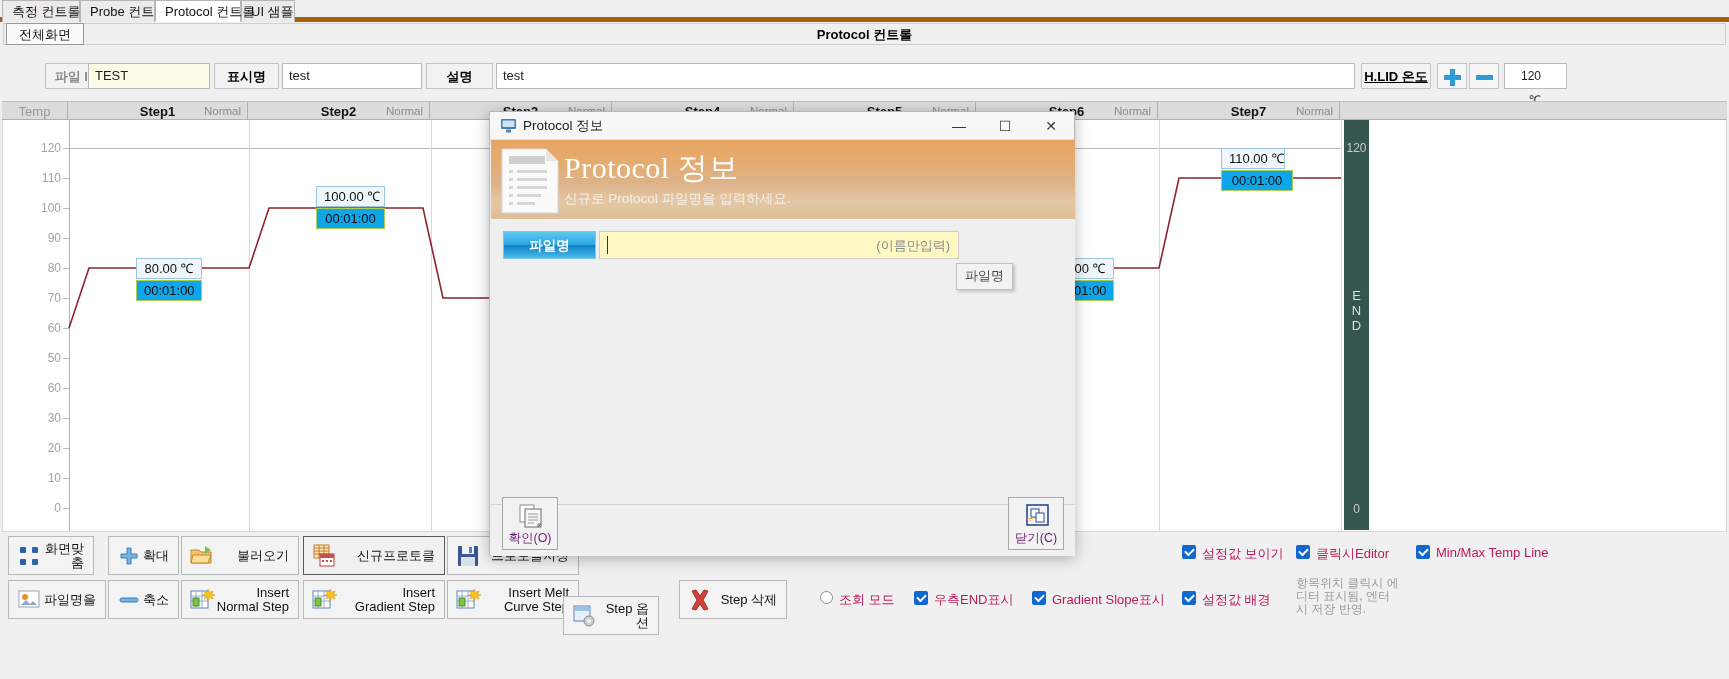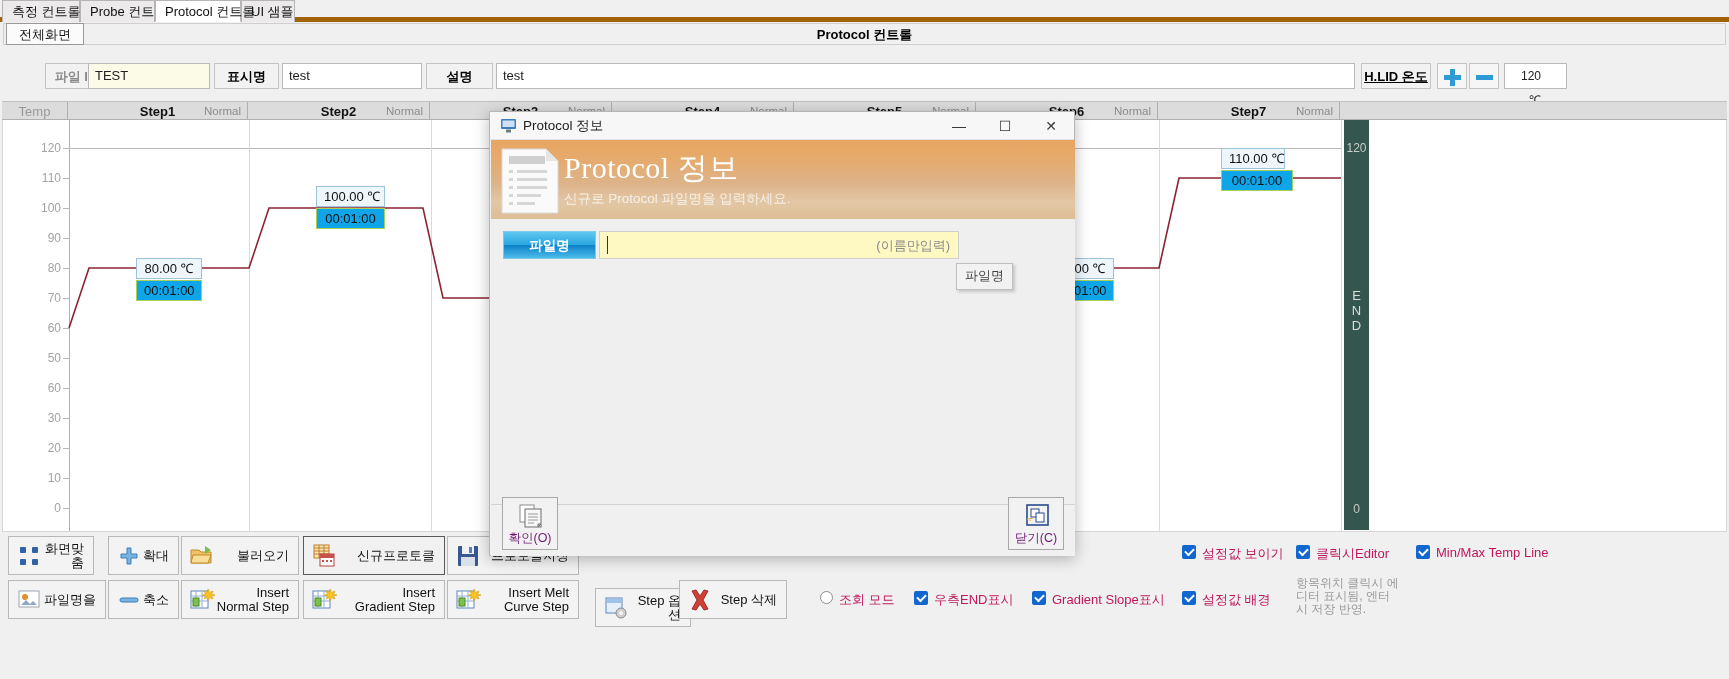--- a/index.html
+++ b/index.html
@@ -452,21 +452,21 @@
           <rect x="2" y="4" width="17" height="17" fill="#fff" stroke="#5f86bd"></rect>
           <path d="M2 9h17M2 14h17M7 4v17M13 4v17" stroke="#8fb0d8" fill="none"></path>
           <rect x="4" y="11" width="6" height="8" fill="#7ac24a" stroke="#4d8a2c"></rect>
           <path d="M19 2l1.6 3.4L24 4l-1.4 3.4L26 8l-3.4 1L24 12l-3.4-1.4L19 14l-1-3.4L15 12l1.4-3L13 8l3.4-.6L15 4l3.4 1z" fill="#f6c324" stroke="#d79b12" stroke-width="0.6"></path>
           </svg>
       </span>
       <span class="tl">Insert Melt
 Curve Step</span>
     </div>
 
-    <div class="tbtn" style="left:563px;top:55px;width:96px;height:39px;margin-left:32px;">
+    <div class="tbtn" style="left:563px;top:63px;width:96px;height:39px;">
       <span class="ti">
         <svg width="26" height="26" viewBox="0 0 26 26">
           <rect x="3" y="3" width="16" height="15" fill="#e7f0fa" stroke="#5f86bd"></rect>
           <rect x="4" y="4" width="14" height="4" fill="#9dc2e8"></rect>
           <circle cx="18" cy="18" r="5" fill="#cfcfcf" stroke="#8a8a8a"></circle>
           <circle cx="18" cy="18" r="2" fill="#f3f3f3"></circle>
           </svg>
       </span>
       <span class="tl">Step 옵션</span>
     </div>

